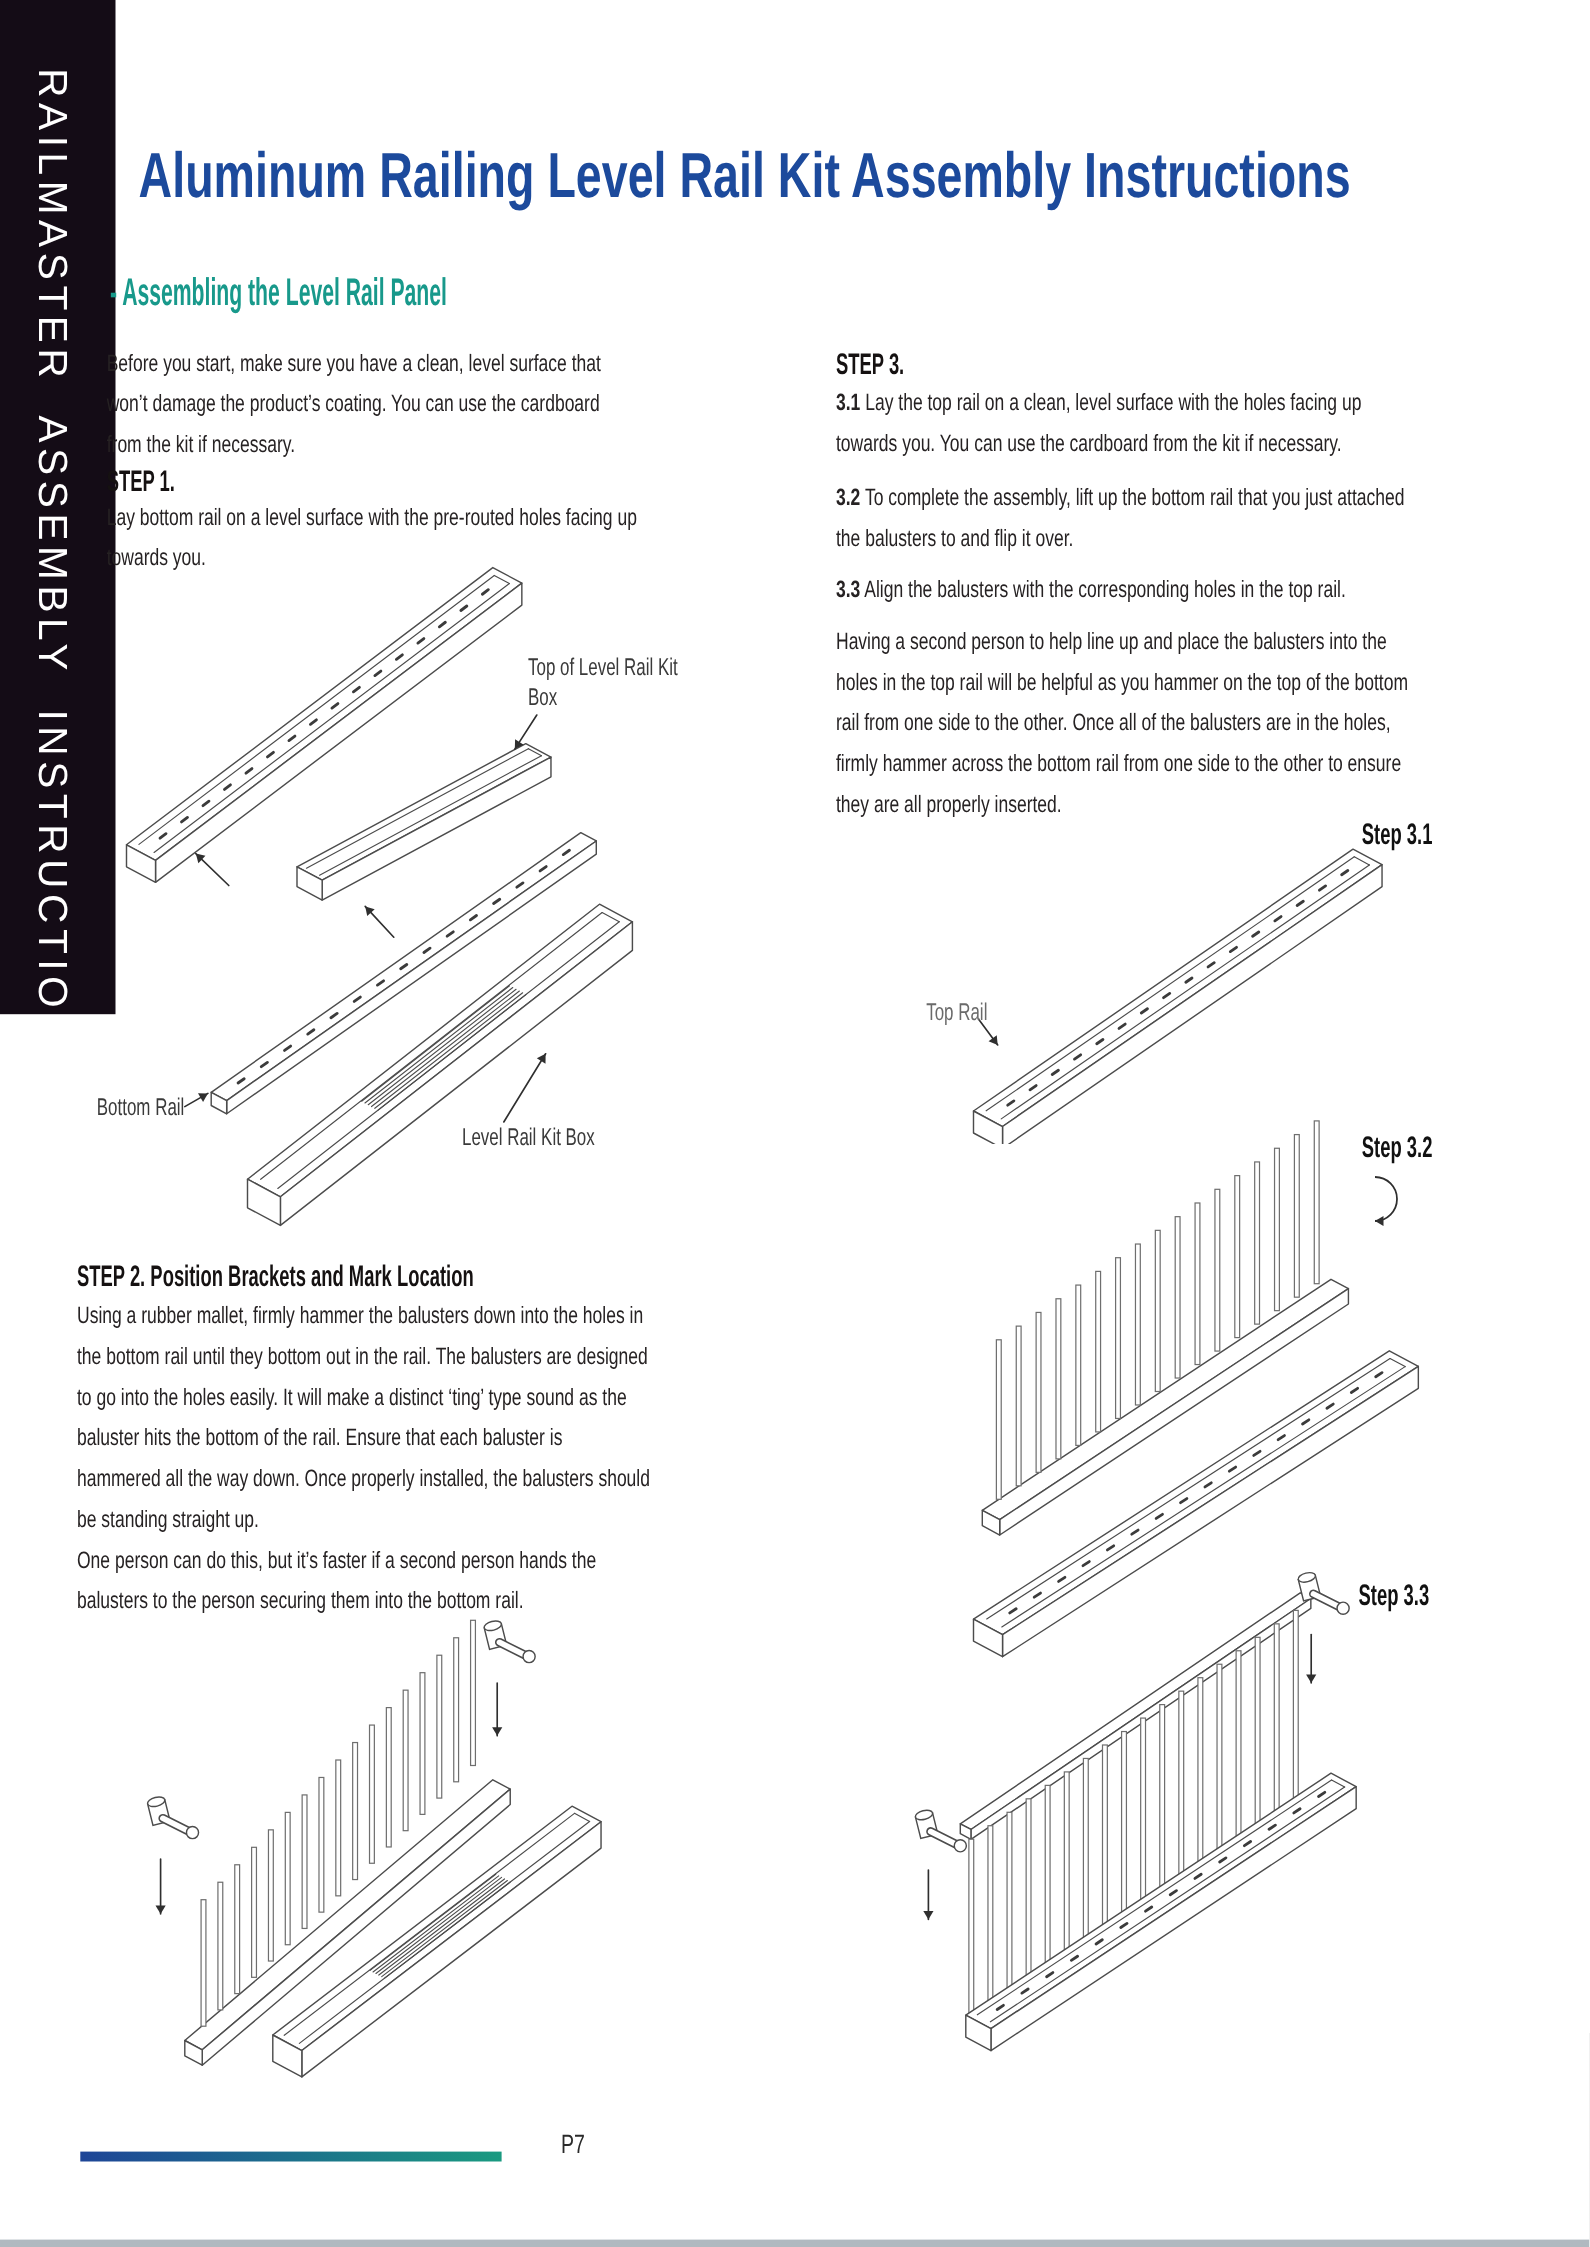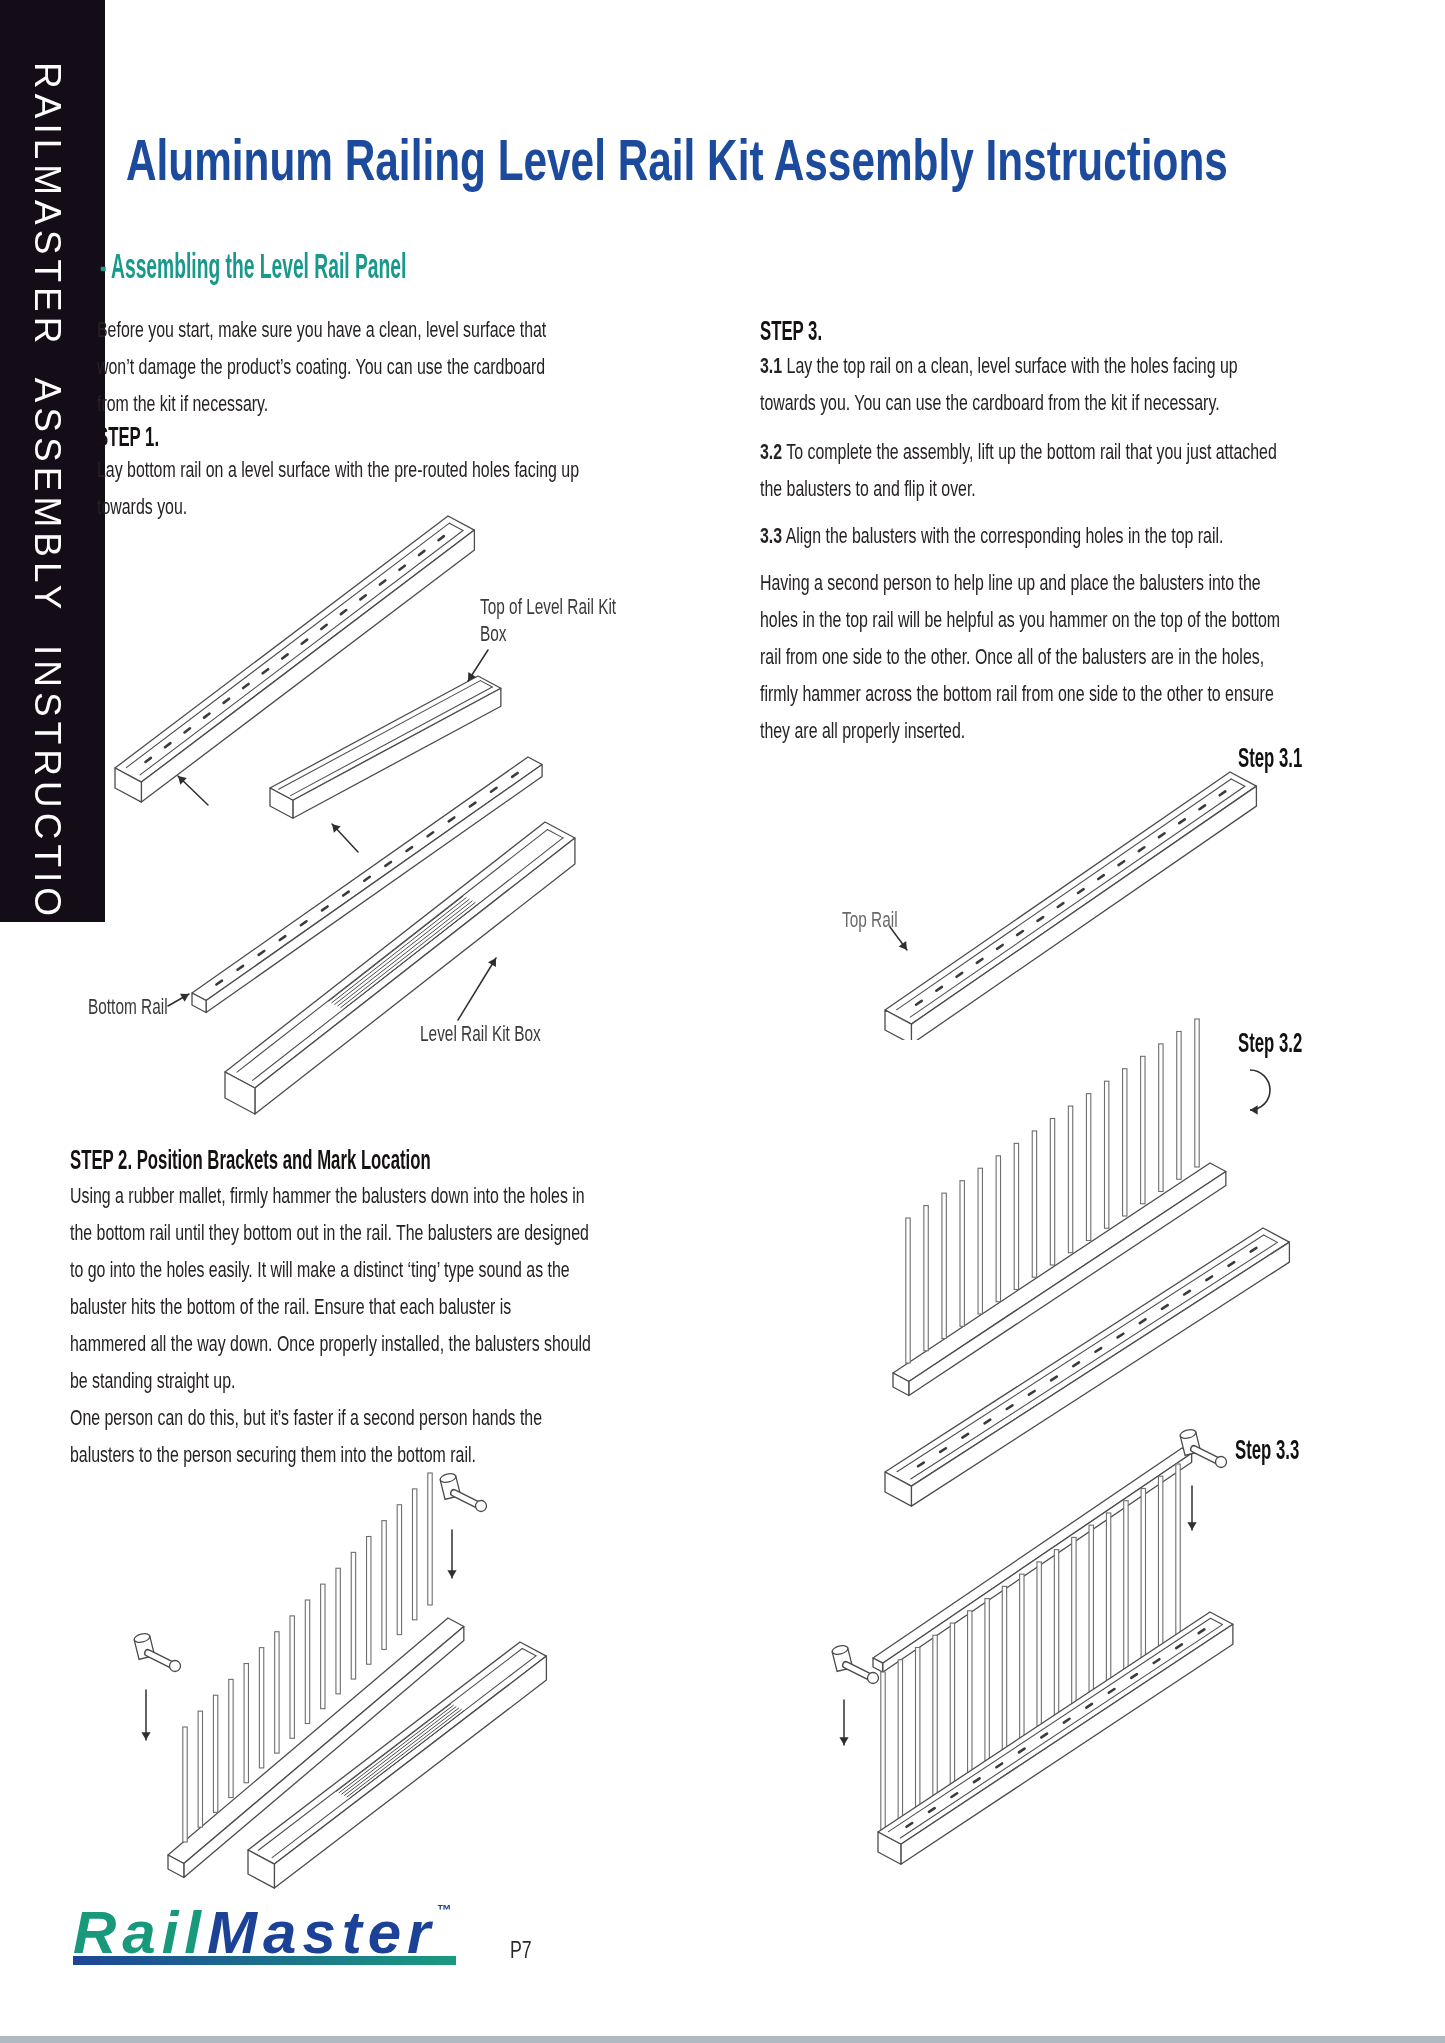--- a/index.html
+++ b/index.html
@@ -325,18 +325,17 @@
       </g>
       <line x1="16" y1="265" x2="40" y2="277" stroke="#4c4c4c" stroke-width="8" stroke-linecap="round"></line>
       <line x1="16" y1="265" x2="40" y2="277" stroke="#fff" stroke-width="5" stroke-linecap="round"></line>
       <circle cx="43" cy="278" r="5.5" fill="#fff" stroke="#4c4c4c" stroke-width="1.3"></circle>
       <line x1="362" y1="86" x2="362" y2="130" stroke="#2f2f2f" stroke-width="1.5" stroke-linecap="round"></line>
       <polygon points="362,130 357.3604876536068,122.28800121967947 366.6395123463932,122.28800121967947" fill="#2f2f2f"></polygon>
       <line x1="14" y1="300" x2="14" y2="345" stroke="#2f2f2f" stroke-width="1.5" stroke-linecap="round"></line>
       <polygon points="14,345 9.360487653606818,337.2880012196795 18.639512346393175,337.2880012196795" fill="#2f2f2f"></polygon>
     </svg>
 
-  <div class="abs" id="logo" style="left:73px;top:1898px;"><span class="rail">Rail</span><span class="master">Master</span><span class="tm">™</span></div>
   <div class="abs" id="underline" style="left:73px;top:1956px;"></div>
   <div class="abs" id="pagenum" style="left:510px;top:1936px;">P7</div>
 
   <div class="abs" id="bottomedge"></div>
 </div>
 
 </body></html>

